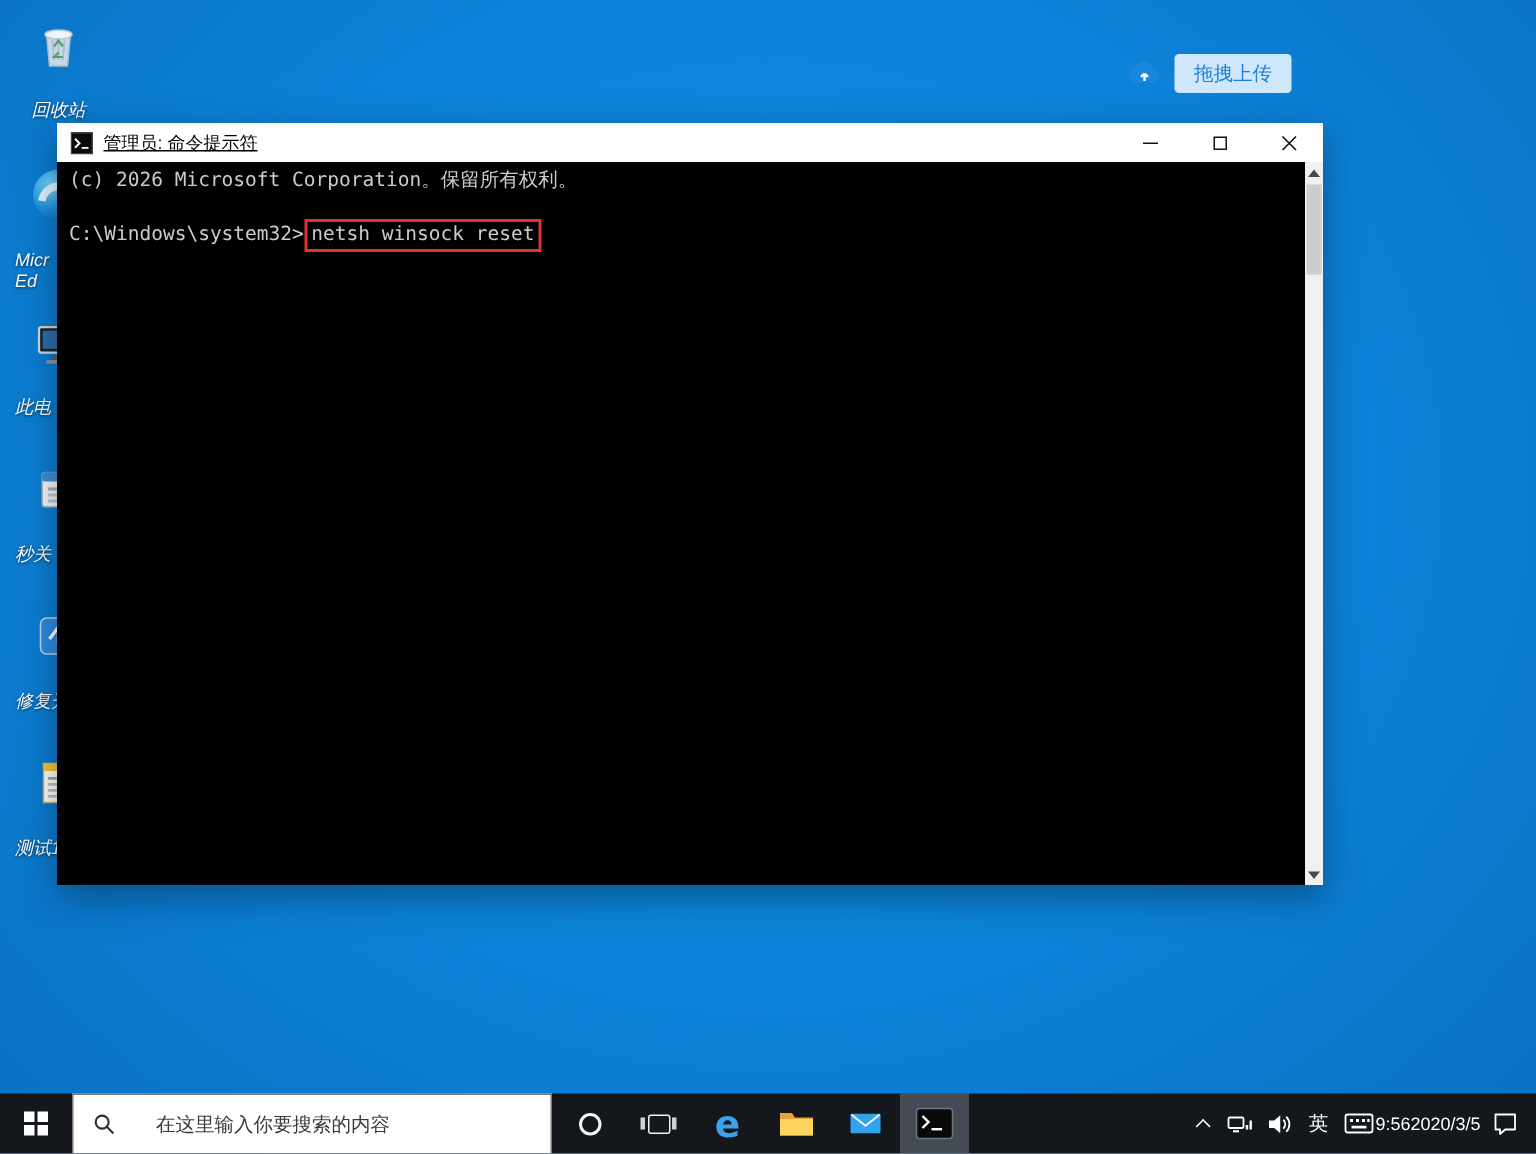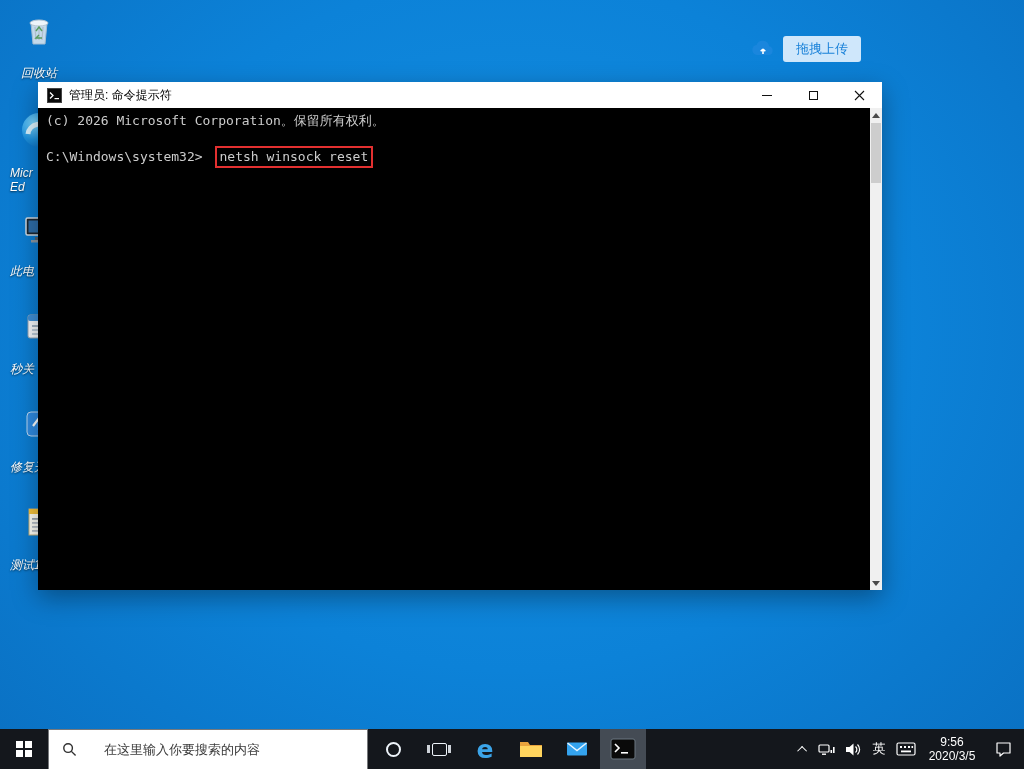--- a/index.html
+++ b/index.html
@@ -15,34 +15,34 @@
               text-shadow:0 1px 2px rgba(0,0,0,.65); text-align:center;font-style:italic; }
   .di-label.frag { text-align:left; padding-left:4px; }
 
   
   .upload-widget { position:absolute; left:750px; top:36px; z-index:5; display:flex; align-items:center; gap:7px; }
   .upload-btn { background:#cfe7fb; color:#1a82d9; border:none; border-radius:3px;
                 font-size:13px; padding:4px 13px; font-family:"Liberation Sans",sans-serif; cursor:pointer; }
 
   
   .cmd-window { position:absolute; left:38px; top:82px; width:844px; height:508px; z-index:10;
-                box-shadow:0 8px 24px rgba(0,0,0,.35); }
+                box-shadow:0 8px 24px rgba(0,0,0,.35);text-decoration:underline; }
   .titlebar { height:26px; background:#ffffff; display:flex; align-items:center; }
   .titlebar-icon { margin-left:9px; display:flex; }
   .titlebar-text { margin-left:7px; font-size:12px; color:#000; }
   .titlebar-controls { margin-left:auto; display:flex; height:100%; }
   .tbar-btn { width:46px; height:100%; display:flex; align-items:center; justify-content:center; cursor:pointer; }
   .glyph-min { width:10px; height:0; border-bottom:1px solid #111; }
   .glyph-max { width:9px; height:9px; border:1px solid #111; }
 
   .console { position:relative; width:100%; height:482px; background:#000; overflow:hidden;
              font-family:"DejaVu Sans Mono", monospace; font-size:13px; line-height:18px;
              color:#cccccc; padding:4px 20px 4px 8px; cursor:text; }
   .console .line { white-space:pre; min-height:18px; }
-  .red-box { display:inline-block; border:2px solid #e33030; padding:0 3px; margin:-2px 12px; }
+  .red-box { display:inline-block; border:2px solid #e33030; padding:0 3px; margin:-2px 0; }
 
   .scrollbar { position:absolute; right:0; top:0; width:12px; height:100%; background:#f0f0f0; z-index:2; }
   .sb-arrow { position:absolute; left:0; width:12px; height:14px; display:flex; align-items:center; justify-content:center; cursor:pointer; }
   .sb-up { top:0; } .sb-down { bottom:0; }
   .tri-up { width:0; height:0; border-left:4px solid transparent; border-right:4px solid transparent; border-bottom:5px solid #4a4a4a; }
   .tri-down { width:0; height:0; border-left:4px solid transparent; border-right:4px solid transparent; border-top:5px solid #4a4a4a; }
   .sb-thumb { position:absolute; left:1px; top:15px; width:10px; height:60px; background:#cdcdcd; cursor:pointer; }
 
   
   .taskbar { position:absolute; left:0; bottom:0; width:1024px; height:40px; background:#14171c; z-index:20; }
@@ -66,21 +66,21 @@
   .taskview { position:relative; width:24px; height:14px; display:flex; align-items:center; justify-content:center; }
   .tv-main { width:15px; height:13px; border:1.5px solid #eef4fa; border-radius:2px; }
   .tv-side { position:absolute; top:3px; width:3px; height:8px; background:#eef4fa; opacity:.85; }
   .tv-left { left:0; } .tv-right { right:0; }
 
   .tray { position:absolute; right:2px; top:0; height:40px; display:flex; align-items:center; }
   .tray-item { height:40px; display:flex; align-items:center; justify-content:center; cursor:pointer; color:#fff; }
   .tray-chevron { width:22px; }
   .chev { width:7px; height:7px; border-left:1.5px solid #fff; border-top:1.5px solid #fff; transform:rotate(45deg) translateY(2px); }
   .tray-ime { width:26px; font-size:13px; }
-  .tray-clock { width:64px; flex-direction:column; line-height:14px; font-size:12px; text-align:left; }
+  .tray-clock { width:64px; flex-direction:row; line-height:14px; font-size:12px; text-align:left; }
   .ico26 { width:26px; } .ico28 { width:28px; } .ico40 { width:38px; }
 </style>
 </head>
 <body>
 
 <div id="screen">
 
   <div class="desktop-icon" style="top:10px">
     <div class="di-img">
       <svg width="40" height="40" viewBox="0 0 40 40">

